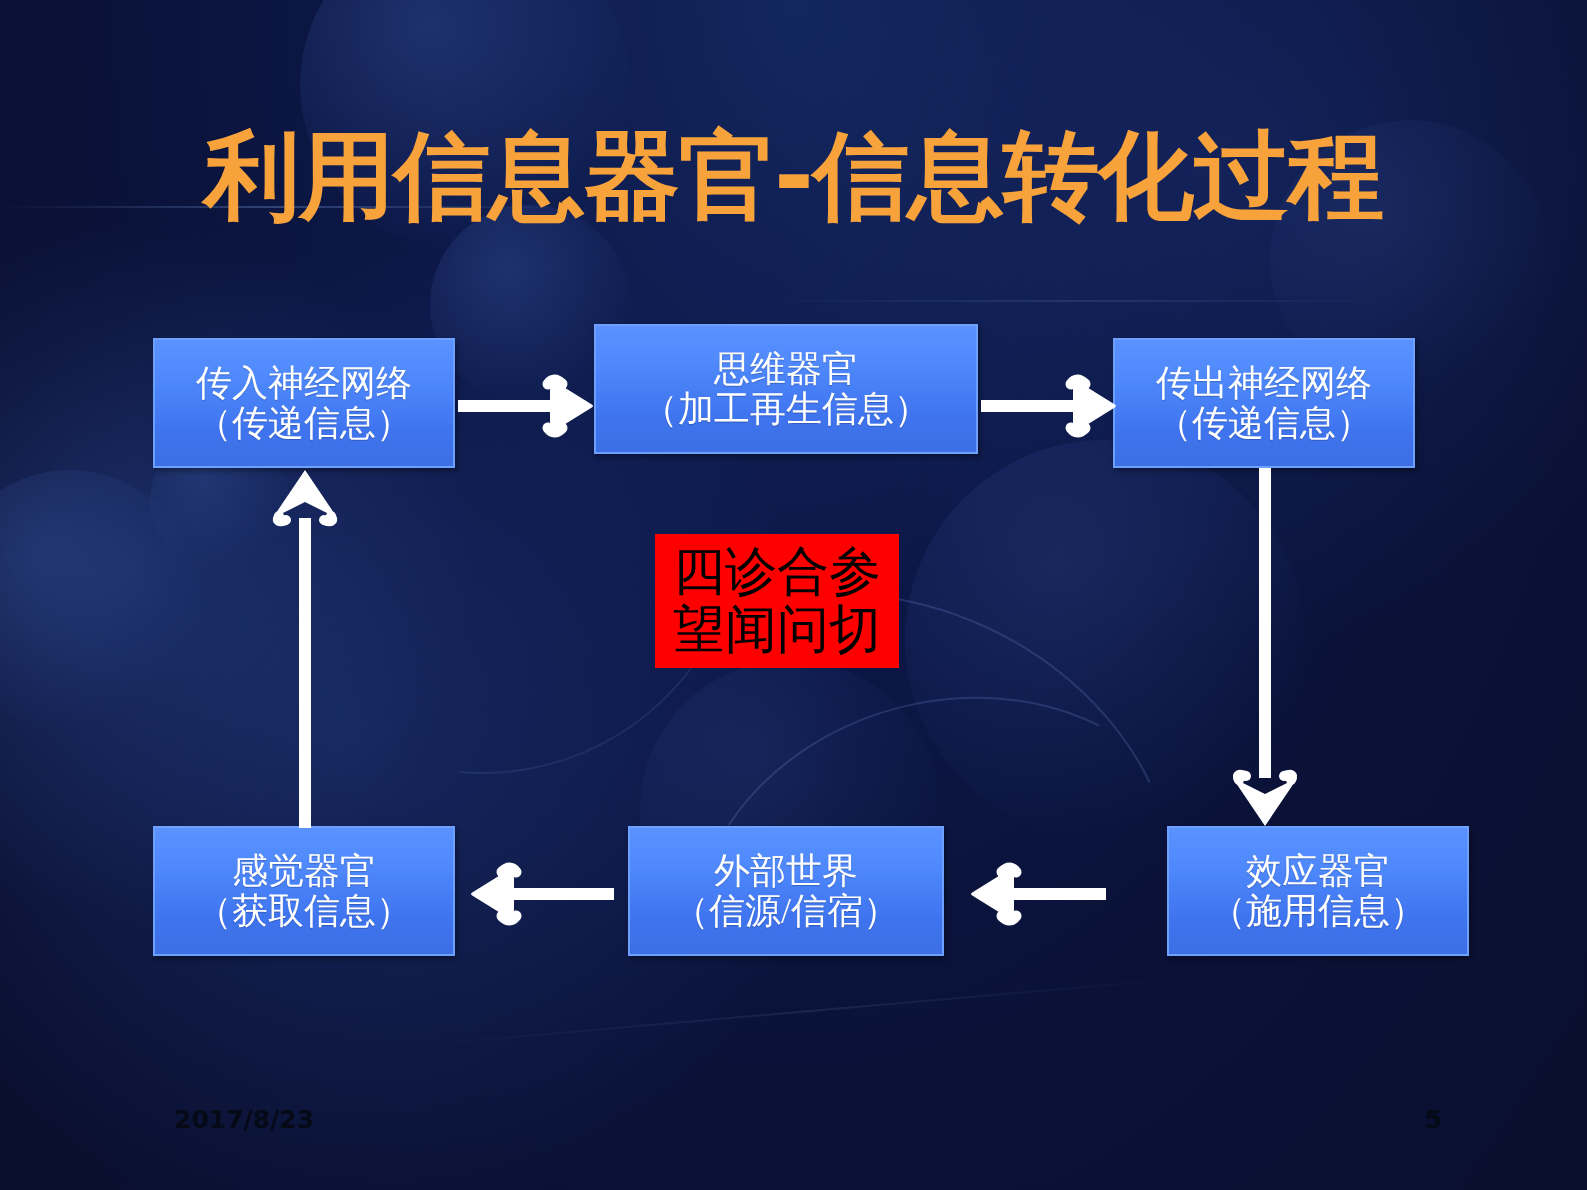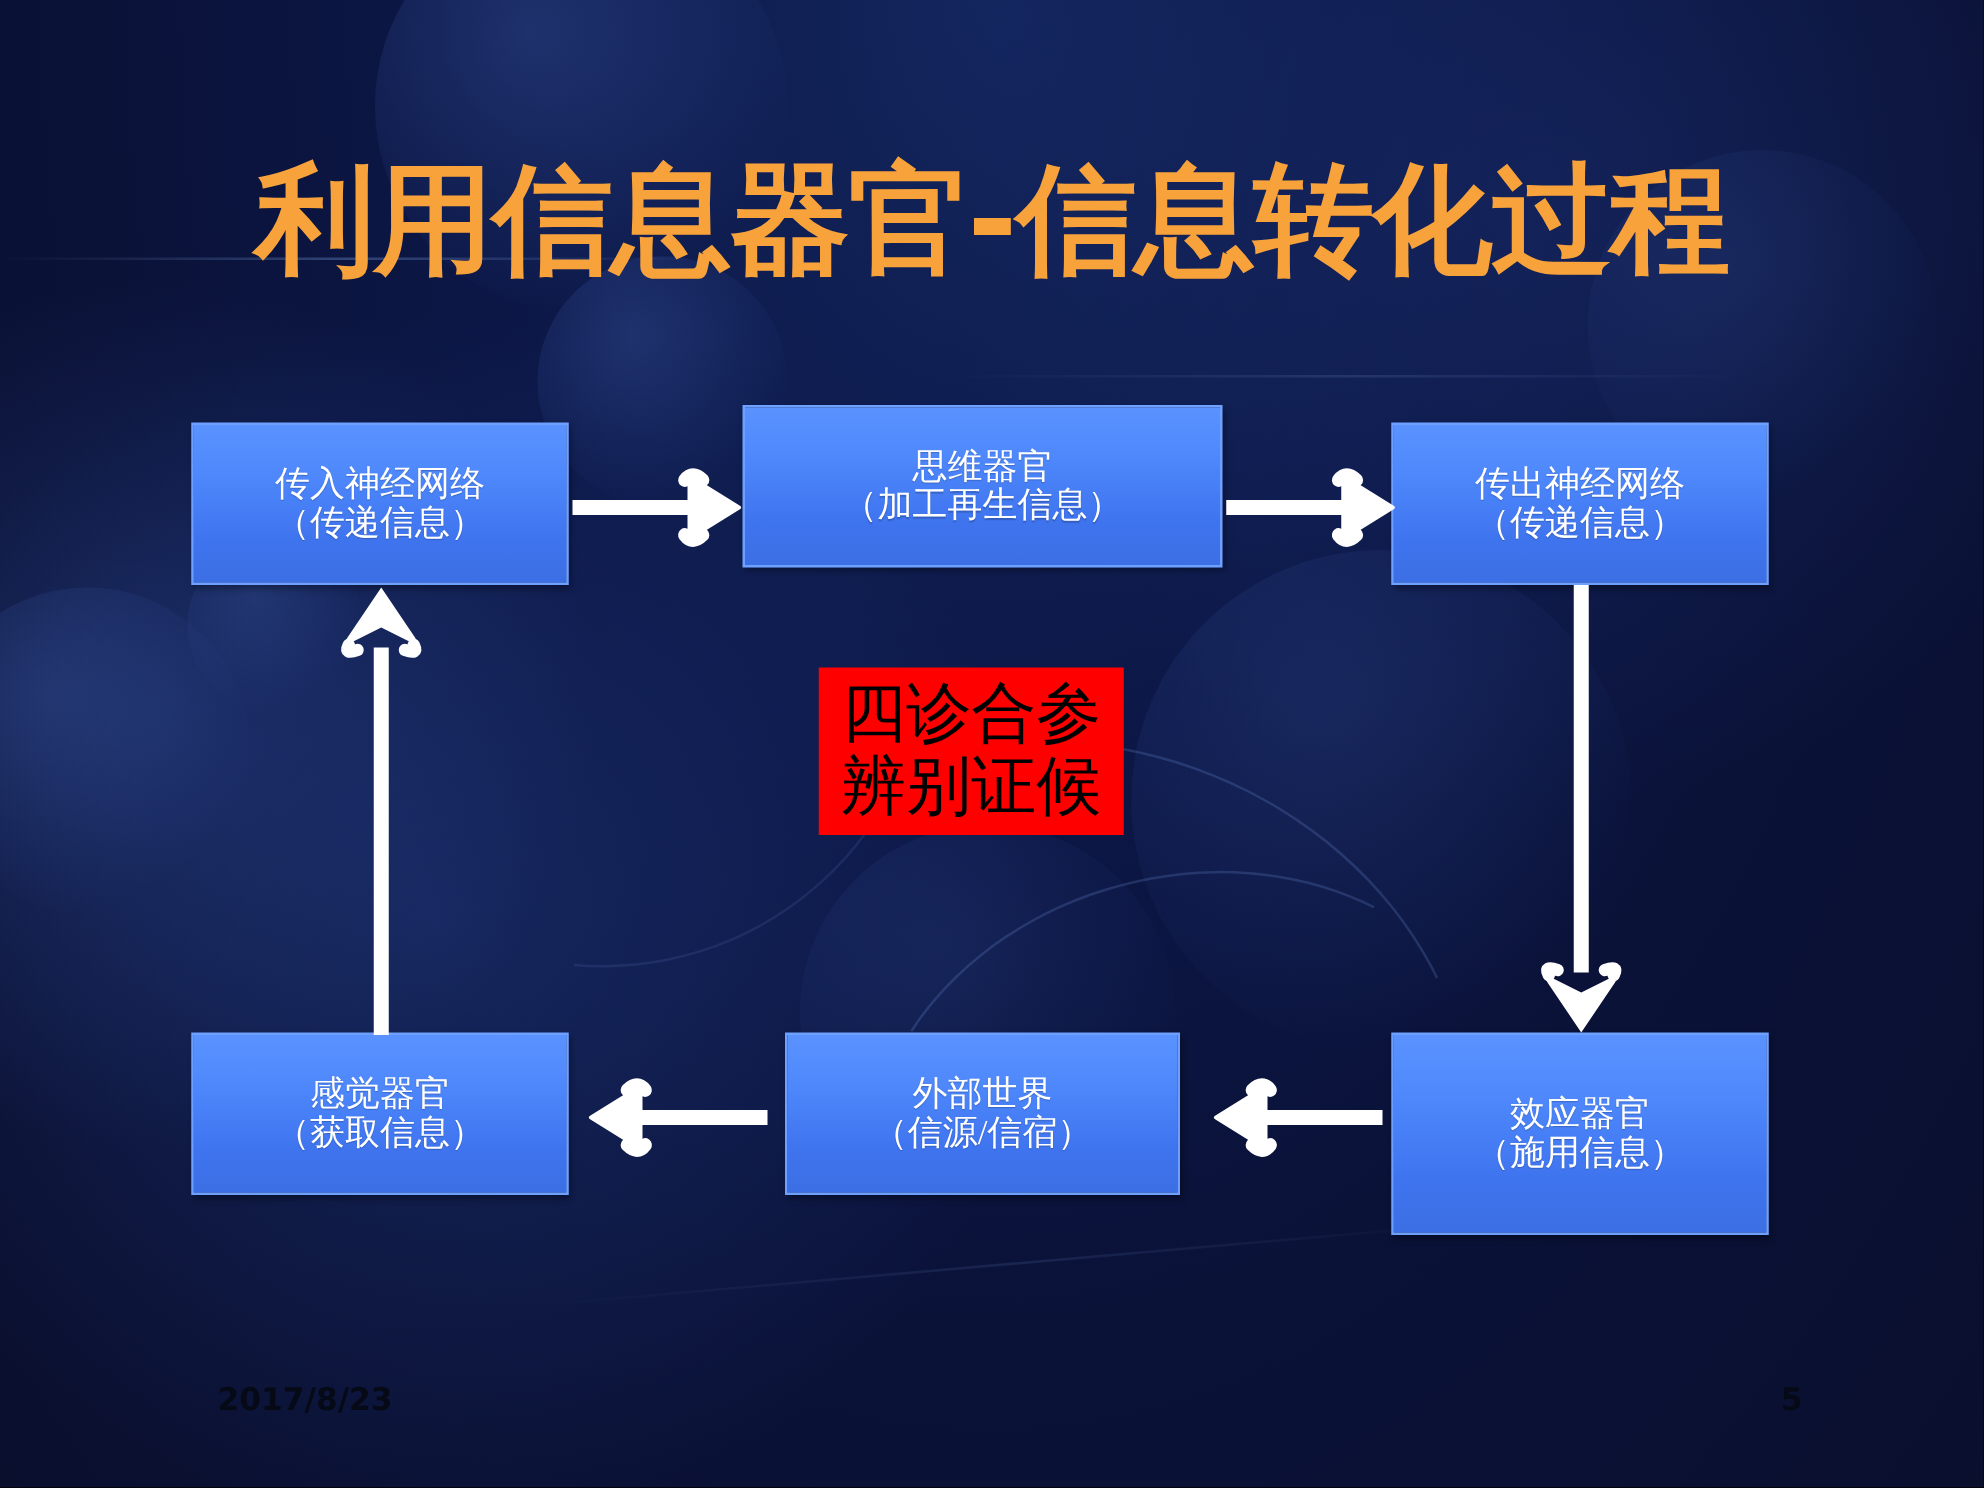--- a/index.html
+++ b/index.html
@@ -69,38 +69,38 @@
     white-space: nowrap;
   }
 
   
   .node {
     position: absolute;
     box-sizing: border-box;
     background: linear-gradient(180deg, #5a93ff 0%, #4d87fb 34%, #3f74ef 72%, #3c6fe4 100%);
     border: 2px solid #6ea0ff;
     color: #ffffff;
-    font-size: 28px;
+    font-size: 36px;
     line-height: 1.12;
     text-align: center;
     display: flex;
     flex-direction: column;
     align-items: center;
     justify-content: center;
     text-shadow: 0 1px 1px rgba(0,0,0,0.22);
     box-shadow: 2px 3px 5px rgba(0,0,0,0.35);
   }
   .node .l1, .node .l2 { display: block; white-space: nowrap; }
 
   #node-afferent  { left: 153px;  top: 338px; width: 302px; height: 130px; }
   #node-thinking  { left: 594px;  top: 324px; width: 384px; height: 130px; text-align: right; }
   #node-efferent  { left: 1113px; top: 338px; width: 302px; height: 130px; }
   #node-sensory   { left: 153px;  top: 826px; width: 302px; height: 130px; }
   #node-external  { left: 628px;  top: 826px; width: 316px; height: 130px; }
-  #node-effector  { left: 1113px; top: 826px; width: 302px; height: 162px; }
+  #node-effector  { left: 1167px; top: 826px; width: 302px; height: 130px; }
 
   
   .redbox {
     position: absolute;
     box-sizing: border-box;
     background: #FF0000;
     color: #000000;
     font-size: 50px;
     line-height: 1.12;
     text-align: center;
@@ -186,21 +186,21 @@
     <span class="l2">（获取信息）</span>
   </div>
 
   <div class="node" id="node-effector">
     <span class="l1">效应器官</span>
     <span class="l2">（施用信息）</span>
   </div>
 
   <div class="redbox" id="red-sizhen">
     <span>四诊合参</span>
-    <span>辨别证候</span>
+    <span>望闻问切</span>
   </div>
 
 
 
   <div class="arrow" style="left:458px; top:378px;">
     <svg width="136" height="56" viewBox="0 0 136 56" aria-hidden="true">
       <path d="M0,22 L92,22 L92,4 Q92,0 96,3 L133,26 Q137,28 133,30 L96,53 Q92,56 92,52 L92,34 L0,34 Z" fill="#ffffff"></path>
       <path d="M90,6 Q96,-2 104,6" stroke="#ffffff" stroke-width="11" stroke-linecap="round" fill="none"></path>
       <path d="M90,50 Q96,58 104,50" stroke="#ffffff" stroke-width="11" stroke-linecap="round" fill="none"></path>
     </svg>

